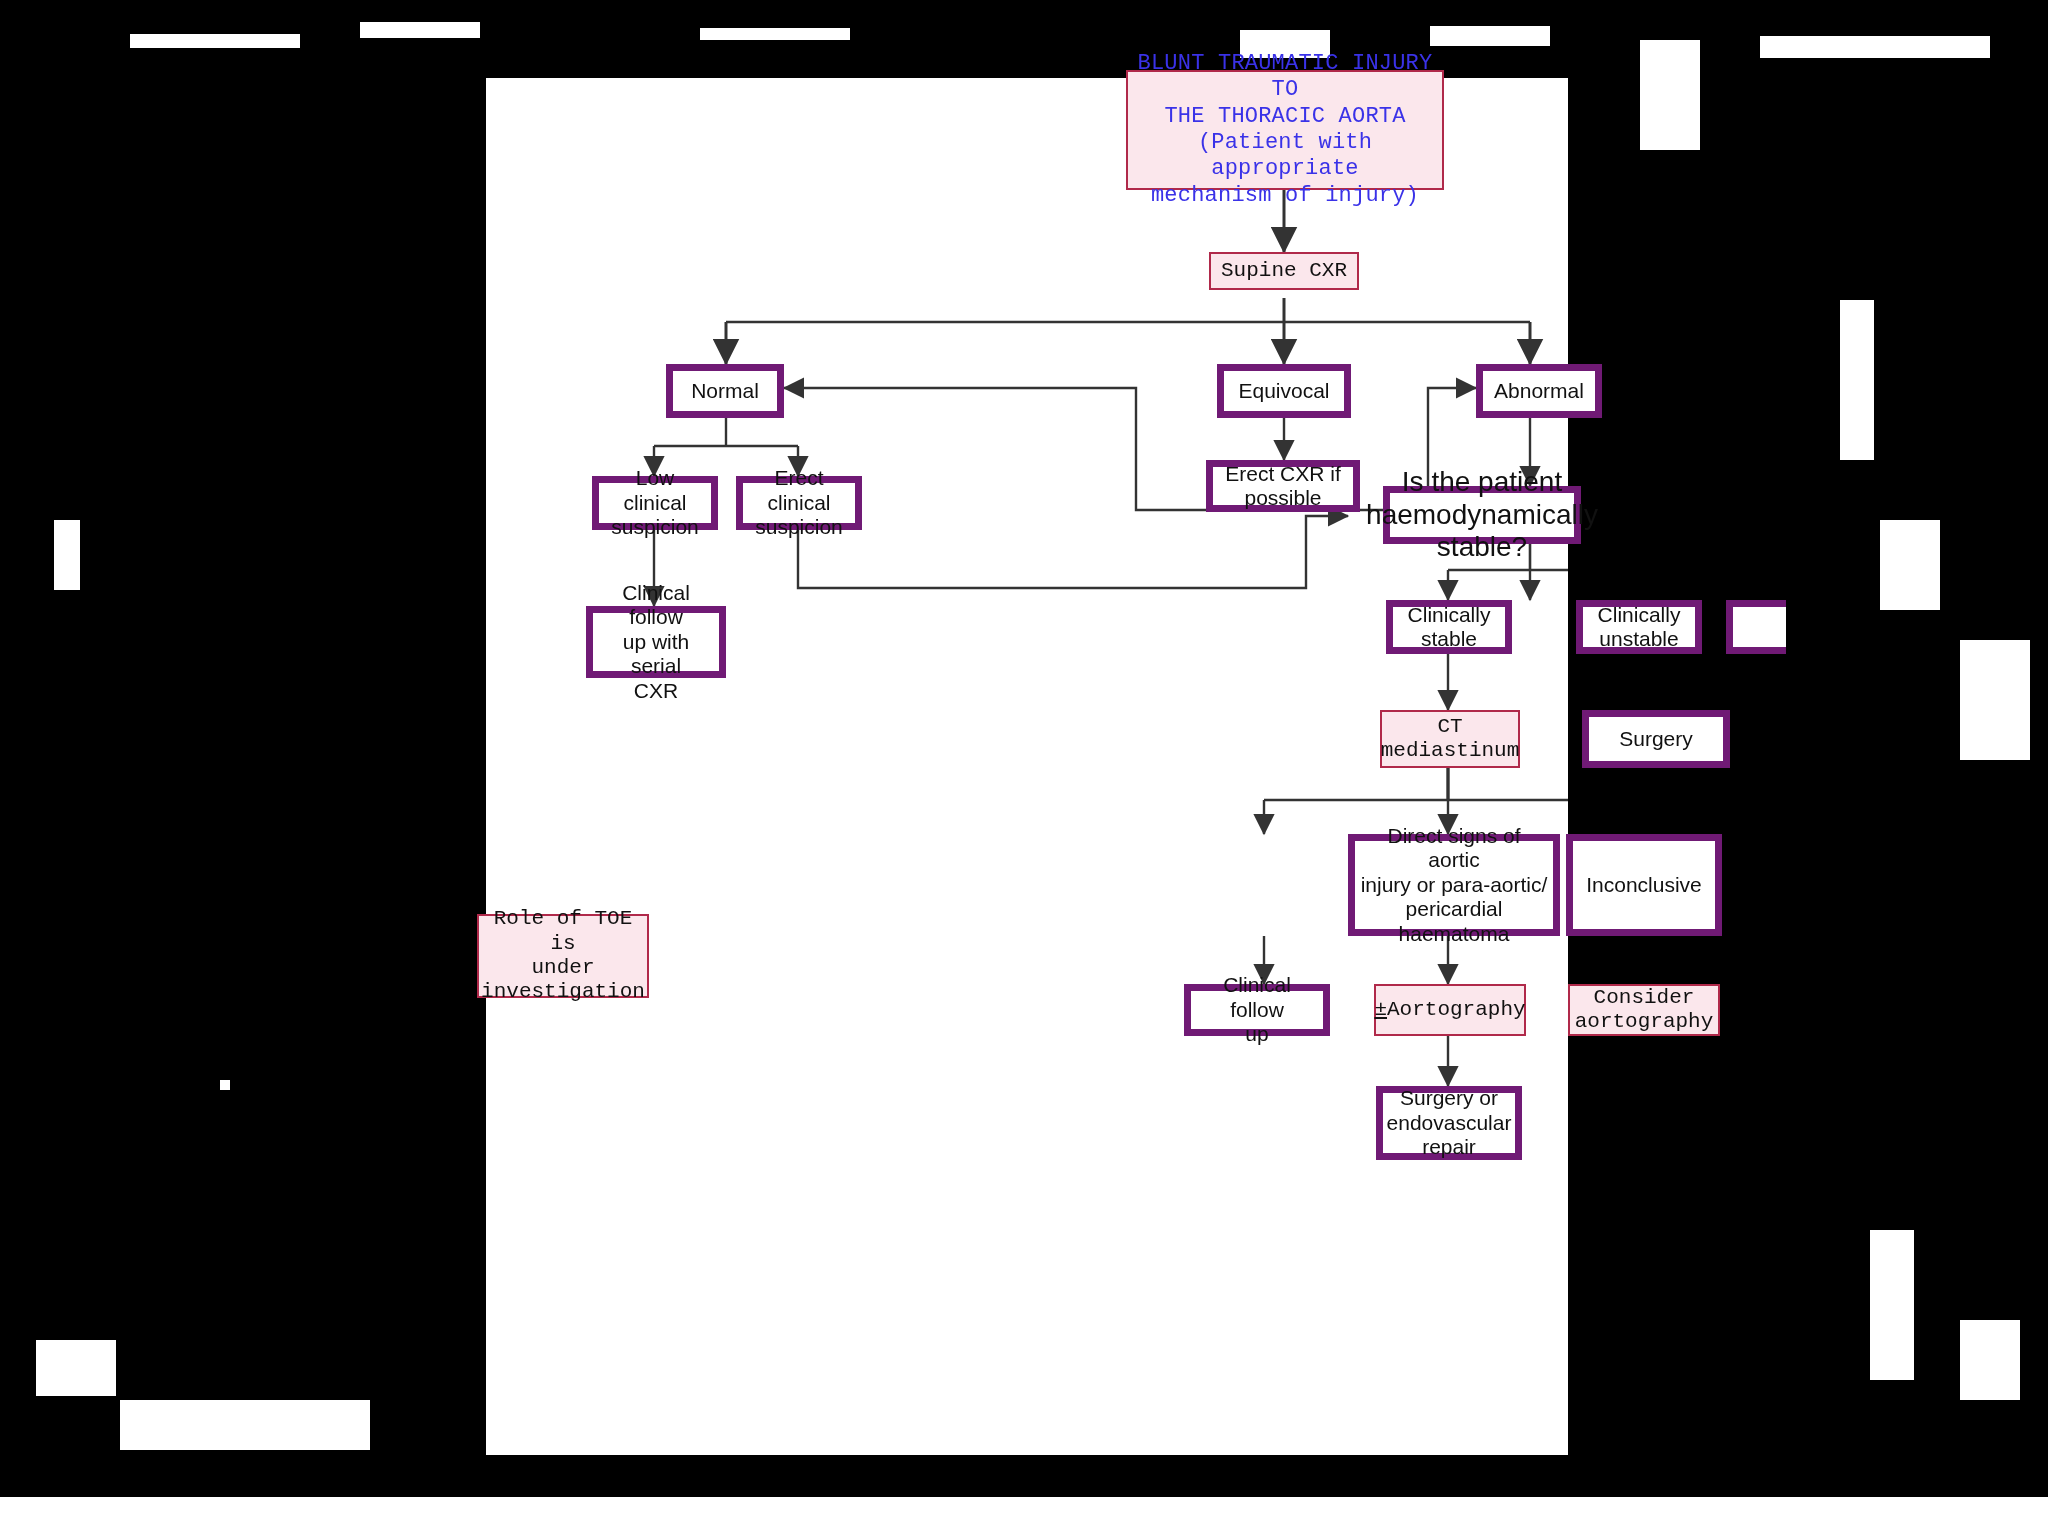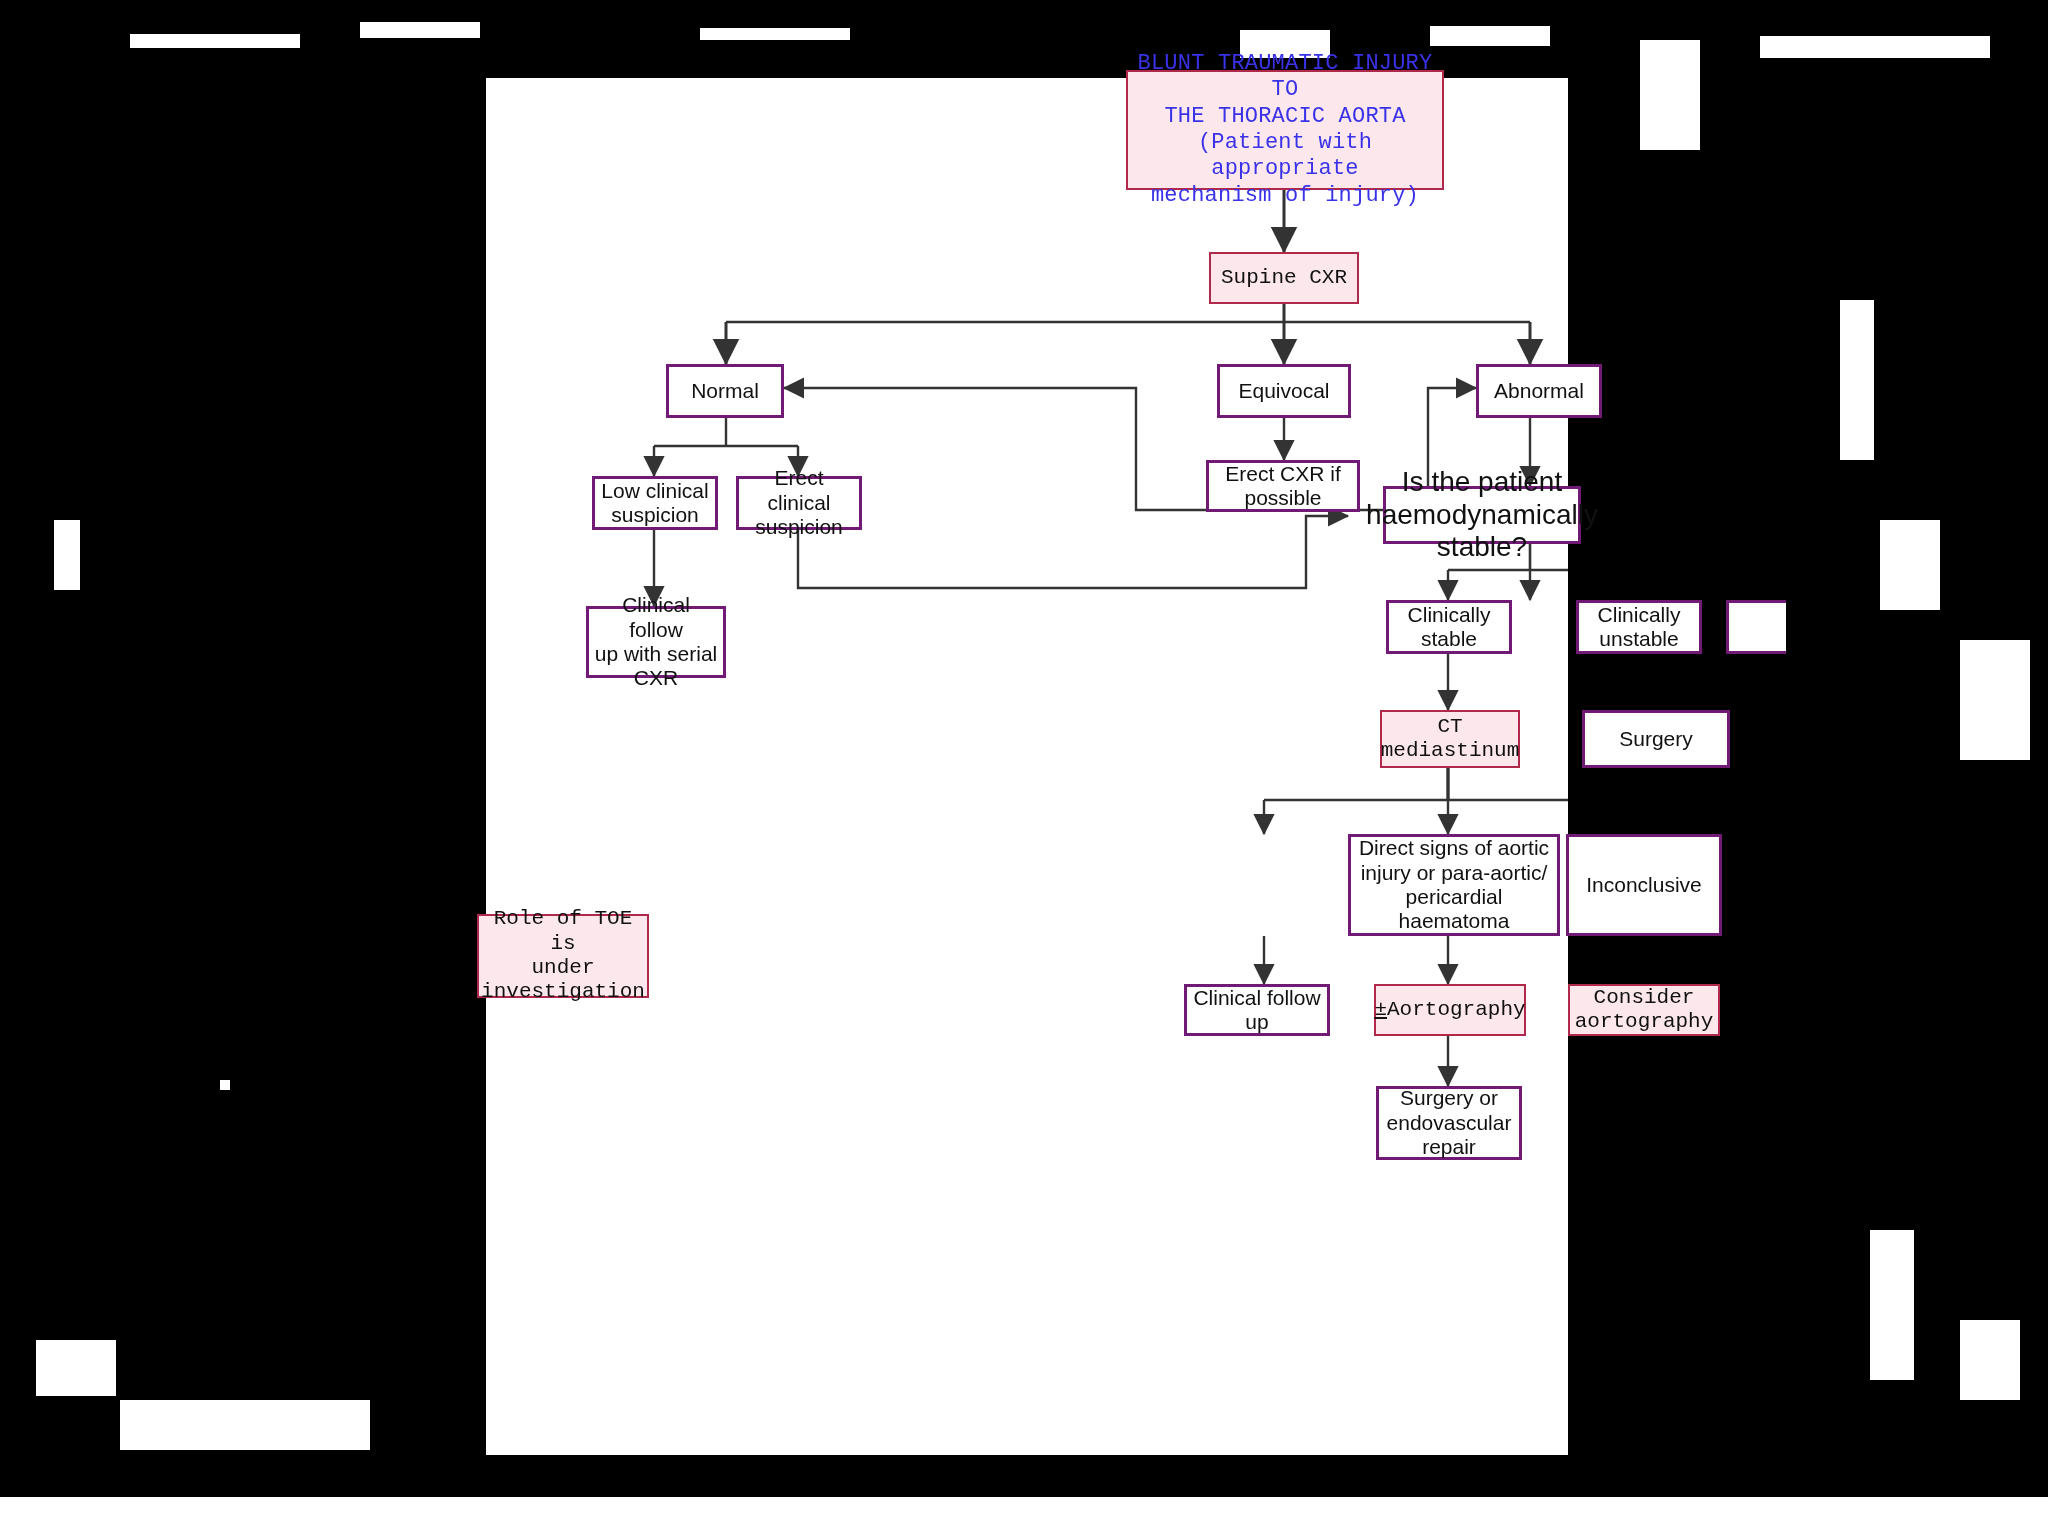--- a/index.html
+++ b/index.html
@@ -38,21 +38,21 @@
   .node{
     position:absolute;
     box-sizing:border-box;
     display:flex;align-items:center;justify-content:center;
     text-align:center;
     line-height:1.16;
     color:#111111;
     font-size:21px;
     padding:3px 5px;
     background:#ffffff;
-    border:3px solid #701a75;
+    border:7px solid #701a75;
     z-index:4;
   }
   .node.pink{
     background:#fbe7ec;
     border:2px solid #b0294a;
     font-family:Liberation Mono, monospace;
   }
   .node.title{
     color:#3a32e8;
     font-size:22px;
@@ -155,21 +155,21 @@
       </g>
     </svg>
 
     <div class="node pink title" style="left:640px;top:-8px;width:318px;height:120px;flex-direction:column;">
       <span>BLUNT TRAUMATIC INJURY TO</span>
       <span>THE THORACIC AORTA</span>
       <span>(Patient with appropriate</span>
       <span>mechanism of injury)</span>
     </div>
 
-    <div class="node pink" style="left:723px;top:174px;width:150px;height:52px;">Supine CXR</div>
+    <div class="node pink" style="left:723px;top:174px;width:150px;height:38px;">Supine CXR</div>
 
     <div class="node" style="left:180px;top:286px;width:118px;height:54px;">Normal</div>
 
     <div class="node" style="left:731px;top:286px;width:134px;height:54px;">Equivocal</div>
 
     <div class="node" style="left:990px;top:286px;width:126px;height:54px;">Abnormal</div>
 
     <div class="node" style="left:106px;top:398px;width:126px;height:54px;white-space:pre-line;">Low clinical
 suspicion</div>
 

